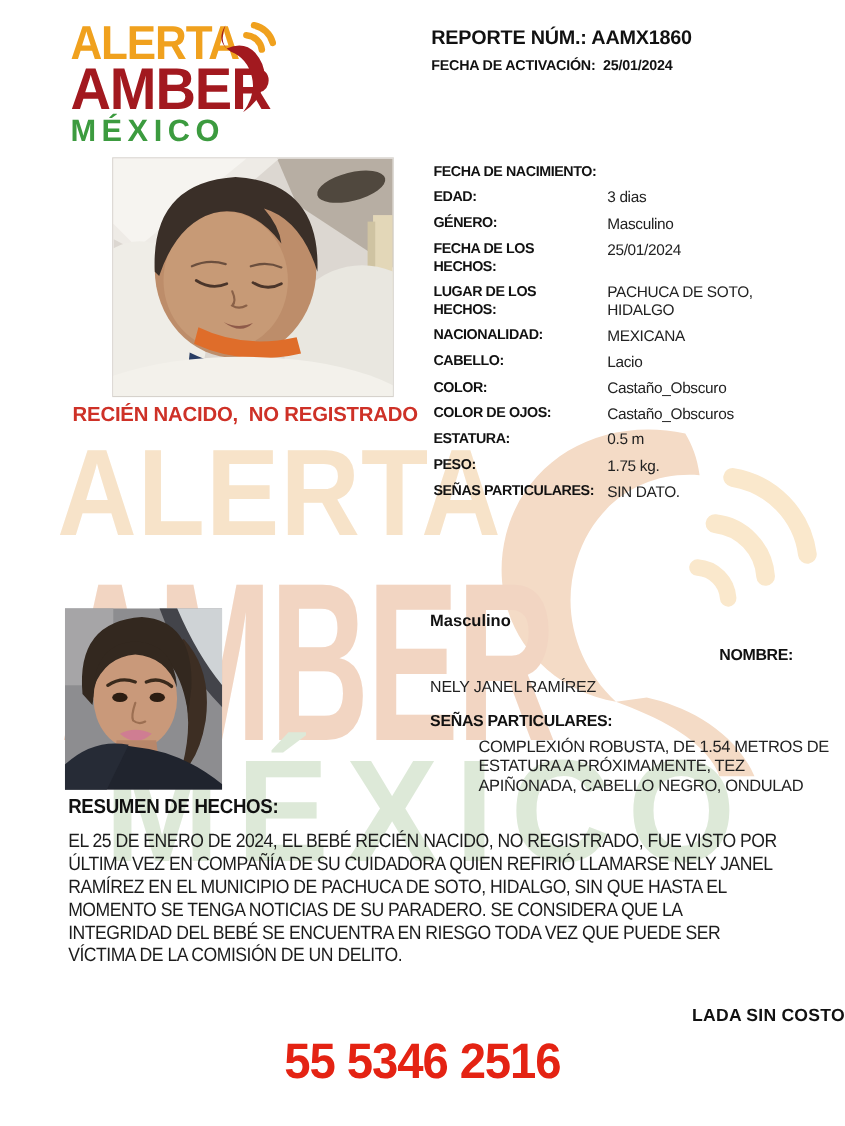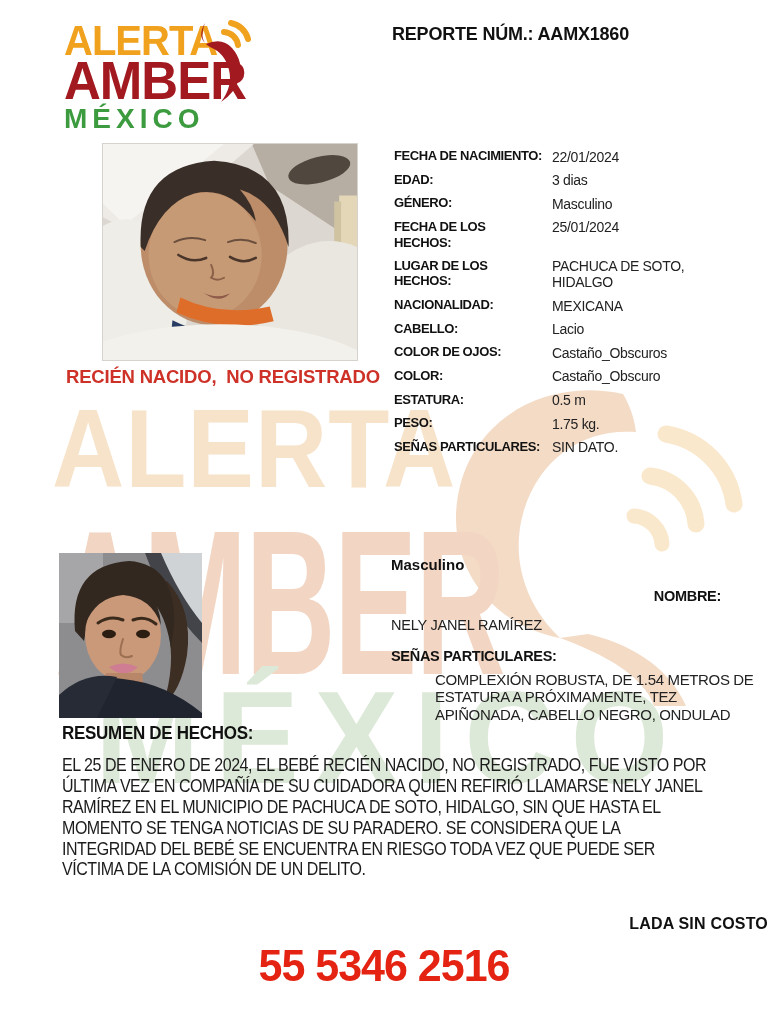--- a/index.html
+++ b/index.html
@@ -89,20 +89,24 @@
       <path fill="#a2191f" d="M10 3 Q 2 16 11 24 Q 27 17 37 28 Q 49 42 44 58 Q 41 72 26 82 Q 38 66 34 50 Q 30 33 15 27 Q 3 21 10 3 Z"></path>
       <path fill="none" stroke="#f0a11e" stroke-width="6" stroke-linecap="round" d="M29 12 A 15 15 0 0 1 43 25"></path>
       <path fill="none" stroke="#f0a11e" stroke-width="6" stroke-linecap="round" d="M36 3 A 22 22 0 0 1 53 19"></path>
     </svg>
   </div>
 
   <div class="abs report">
     <div class="report-num">
       <span>REPORTE NÚM.:</span>
       <span>AAMX1860</span>
+    </div>
+    <div class="report-date">
+      <span>FECHA DE ACTIVACIÓN:</span>&nbsp;
+      <span>25/01/2024</span>
     </div>
   </div>
 
   <div class="abs victim-photo">
     <svg viewBox="0 0 256 218" preserveAspectRatio="none">
       <rect width="256" height="218" fill="#dcd7d1"></rect>
       <path d="M150 0 L256 0 L256 100 L168 42 Z" fill="#b7aea3"></path>
       <ellipse cx="218" cy="26" rx="32" ry="13" fill="#50483e" transform="rotate(-14 218 26)"></ellipse>
       <rect x="238" y="52" width="18" height="78" fill="#e3d7b8"></rect>
       <rect x="233" y="58" width="7" height="64" fill="#cfc3a2"></rect>
@@ -123,21 +127,20 @@
       <path d="M74 170 q 46 21 98 9 l -4 -15 q -49 11 -90 -9 z" fill="#df6d2a"></path>
       <ellipse cx="118" cy="240" rx="165" ry="58" fill="#f3f1eb"></ellipse>
     </svg>
   </div>
 
   <div class="abs caption">RECIÉN NACIDO,  NO REGISTRADO</div>
 
   <div class="abs fields">
     <div class="f-row">
         <span class="f-label">FECHA DE NACIMIENTO:</span>
-        <span class="f-value">22/01/2024</span>
       </div>
     <div class="f-row">
         <span class="f-label">EDAD:</span>
         <span class="f-value">3 dias</span>
       </div>
     <div class="f-row">
         <span class="f-label">GÉNERO:</span>
         <span class="f-value">Masculino</span>
       </div>
     <div class="f-row">
@@ -153,26 +156,26 @@
       </div>
     <div class="f-row">
         <span class="f-label">NACIONALIDAD:</span>
         <span class="f-value">MEXICANA</span>
       </div>
     <div class="f-row">
         <span class="f-label">CABELLO:</span>
         <span class="f-value">Lacio</span>
       </div>
     <div class="f-row">
+        <span class="f-label">COLOR:</span>
+        <span class="f-value">Castaño_Obscuro</span>
+      </div>
+    <div class="f-row">
         <span class="f-label">COLOR DE OJOS:</span>
         <span class="f-value">Castaño_Obscuros</span>
-      </div>
-    <div class="f-row">
-        <span class="f-label">COLOR:</span>
-        <span class="f-value">Castaño_Obscuro</span>
       </div>
     <div class="f-row">
         <span class="f-label">ESTATURA:</span>
         <span class="f-value">0.5 m</span>
       </div>
     <div class="f-row">
         <span class="f-label">PESO:</span>
         <span class="f-value">1.75 kg.</span>
       </div>
     <div class="f-row">

